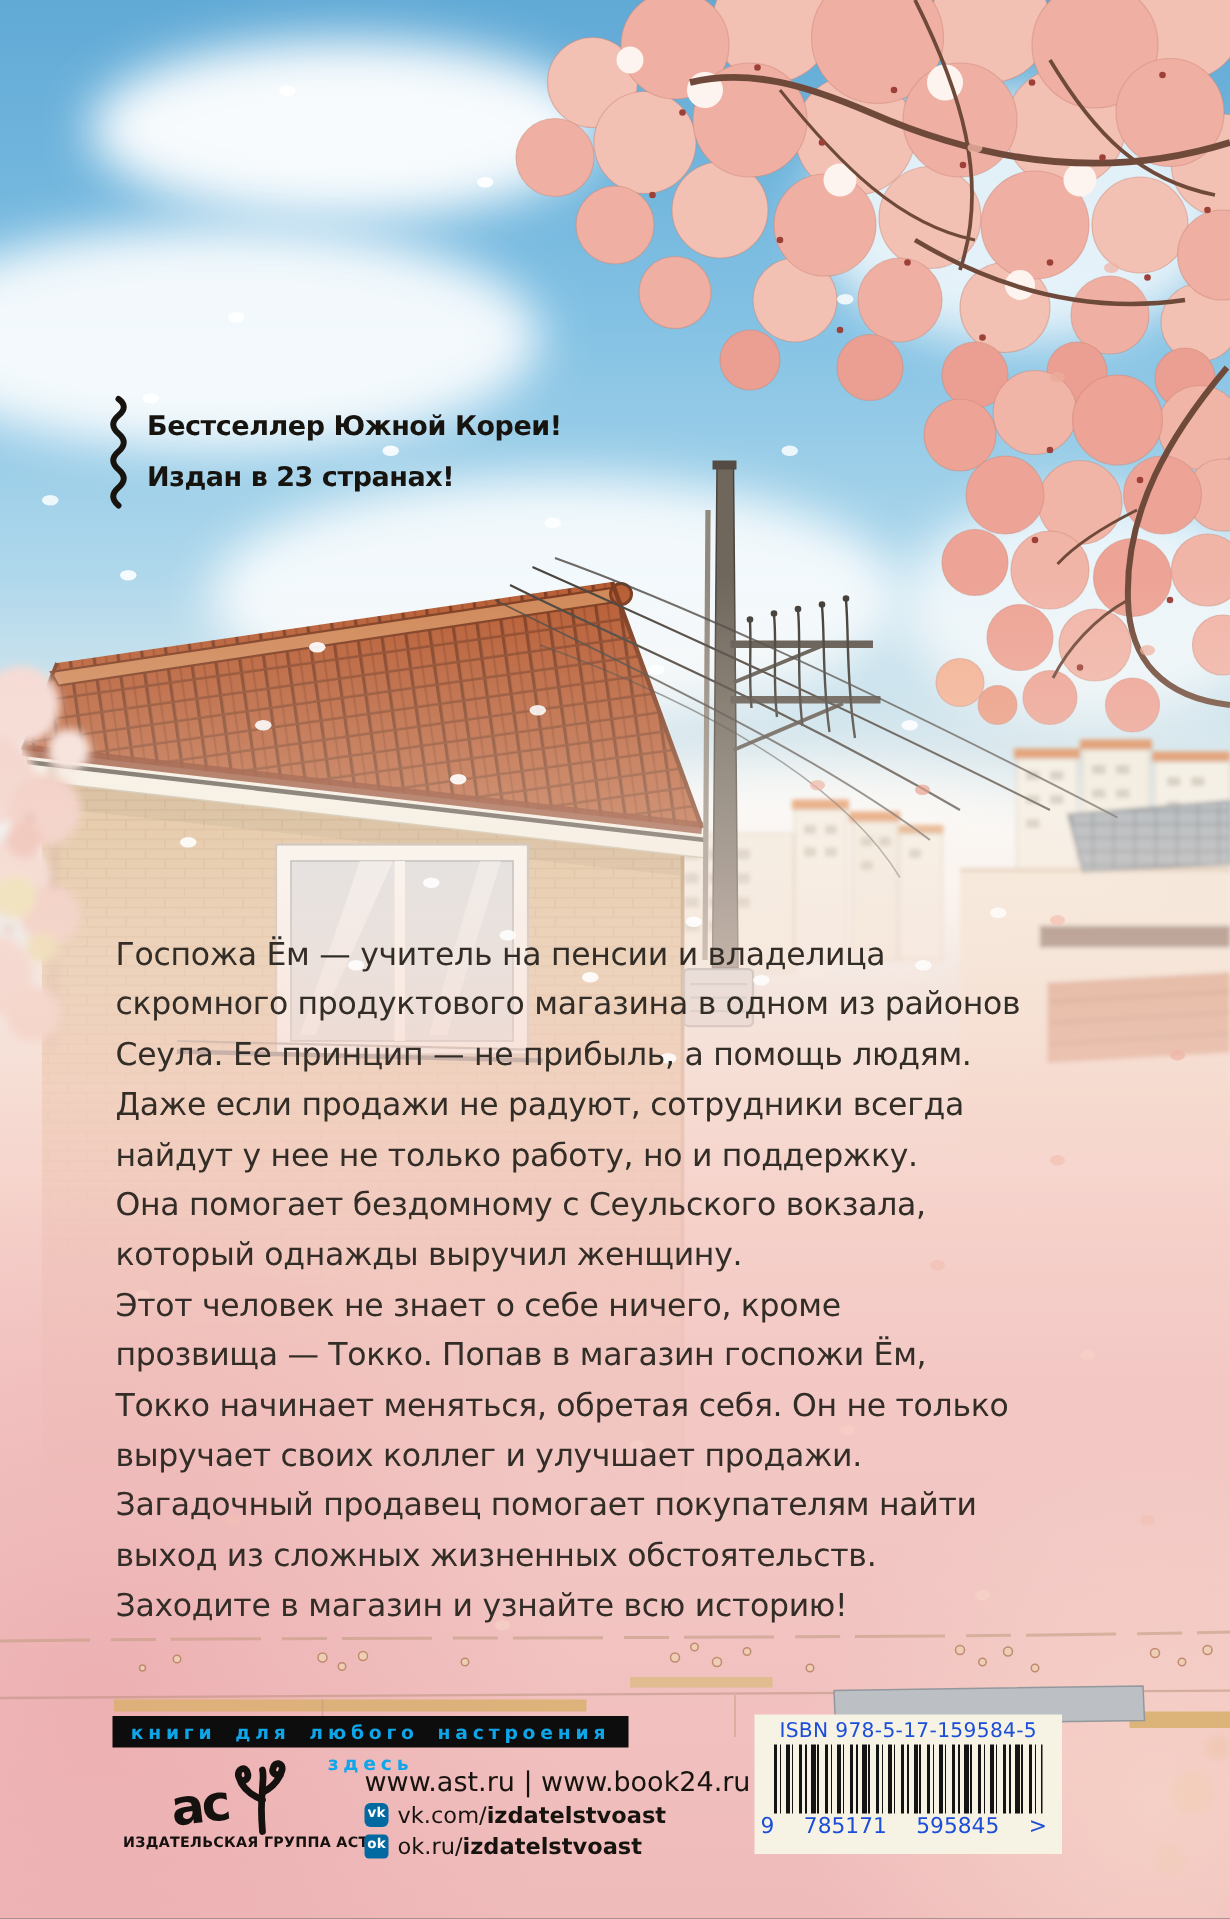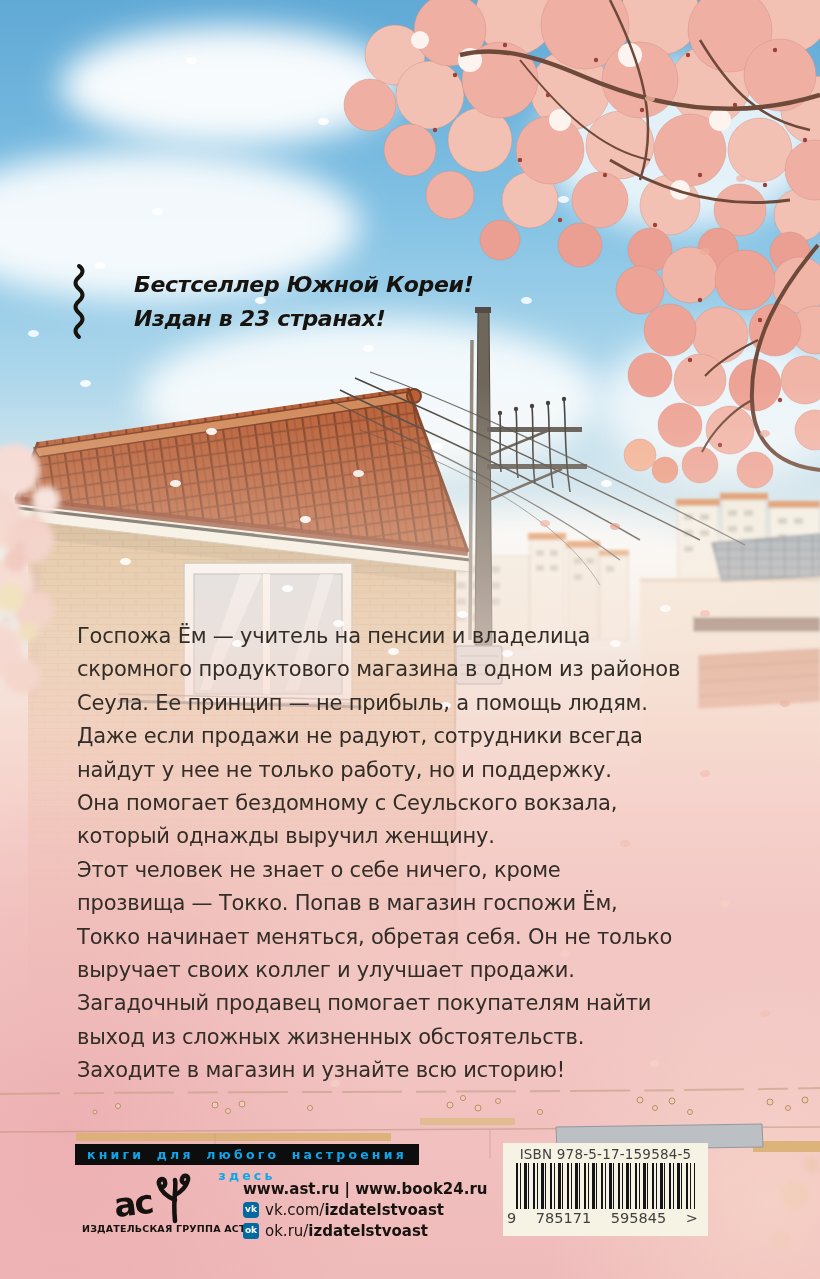--- a/index.html
+++ b/index.html
@@ -48,47 +48,47 @@
       610px 640px #ffffffc8,660px 605px #ffffffc0;}
   .petals-pink{left:0;top:0;width:10px;height:7px;background:transparent;filter:blur(.4px);
     box-shadow:645px 95px #f0b4a3cc,700px 248px #ecab99cc,736px 175px #f0b4a3bb,540px 520px #eeb3a2aa,
       610px 523px #e89f8daa,760px 430px #eeb3a2bb,700px 610px #f4c4b6cc,520px 770px #f6cfc4cc,
       620px 840px #f2c0b3c0,720px 900px #f6cfc4cc,420px 960px #f6d2c8c0,760px 1010px #f2c0b3c0,
       650px 1060px #f6d2c8c8,240px 900px #f6d2c8b8,150px 1010px #f2c0b3b0,330px 1080px #f6cfc4c0,
       90px 860px #f6d2c8b0,700px 770px #f2c0b3b8,780px 700px #eeb3a2b0,560px 950px #f6cfc4b8,
       460px 860px #f6d2c8b0,180px 760px #f6cfc4b8;}
   
   .tagline{position:absolute;left:98px;top:268px;color:#17130f;
-    font-weight:bold;font-style:italic;font-size:22px;line-height:34px;letter-spacing:-.3px;margin-left:36px;}
+    font-weight:bold;font-size:18px;line-height:34px;letter-spacing:-.3px;}
   .squiggle{position:absolute;left:70px;top:263px;}
   
   .synopsis{position:absolute;left:77px;top:620px;width:640px;color:#332d27;
     font-size:21px;line-height:33.4px;letter-spacing:-.2px;}
   
   .banner{position:absolute;left:75px;top:1144px;width:344px;height:21px;background:#0d0d0d;
     color:#0ea5e9;font-weight:bold;font-size:12.5px;line-height:21px;text-align:center;
     letter-spacing:3.2px;word-spacing:5px;}
   
   .logo{position:absolute;left:82px;top:1164px;width:148px;height:72px;color:#14110e;}
   .logo .figure{position:absolute;left:66px;top:2px;}
   .logo .script{position:absolute;left:32px;top:20px;font-size:33px;font-weight:bold;
     letter-spacing:-2px;transform:rotate(-7deg);}
   .logo .caption{position:absolute;left:0;bottom:2px;width:100%;text-align:center;
     font-size:9.5px;font-weight:bold;letter-spacing:.2px;white-space:nowrap;}
   .links{position:absolute;left:243px;top:1179px;color:#17130f;font-size:15px;}
   .links .row{display:flex;align-items:center;height:19px;margin-bottom:2px;}
-  .links .sites{font-weight:bold;font-size:15px;text-align:center;}
+  .links .sites{font-weight:normal;font-size:18px;text-align:center;}
   .links .b{font-weight:bold;}
   .sicon{width:16px;height:16px;background:#0369a1;border-radius:4px;margin-right:6px;
     display:inline-flex;align-items:center;justify-content:center;color:#fff;flex:0 0 auto;}
   .sicon span{font-size:9px;font-weight:bold;line-height:1;}
   .sicon.ok-sq{border-radius:3px;}
   
   .isbn{position:absolute;left:503px;top:1143px;width:205px;height:93px;background:#f6f3e4;
-    color:#404040;}
+    color:#1d4ed8;}
   .isbn .label{text-align:center;font-size:13.5px;margin-top:3px;letter-spacing:.2px;}
   .isbn .bars{height:46px;margin:1px 13px 0 13px;
     background:repeating-linear-gradient(90deg,
       #141414 0 2px,transparent 2px 4px,#141414 4px 5px,transparent 5px 8px,
       #141414 8px 11px,transparent 11px 12px,#141414 12px 13px,transparent 13px 17px);}
   .isbn .digits{display:flex;justify-content:space-between;padding:0 10px 0 4px;
     font-size:14.5px;margin-top:1px;}
 </style>
 </head>
 <body>

